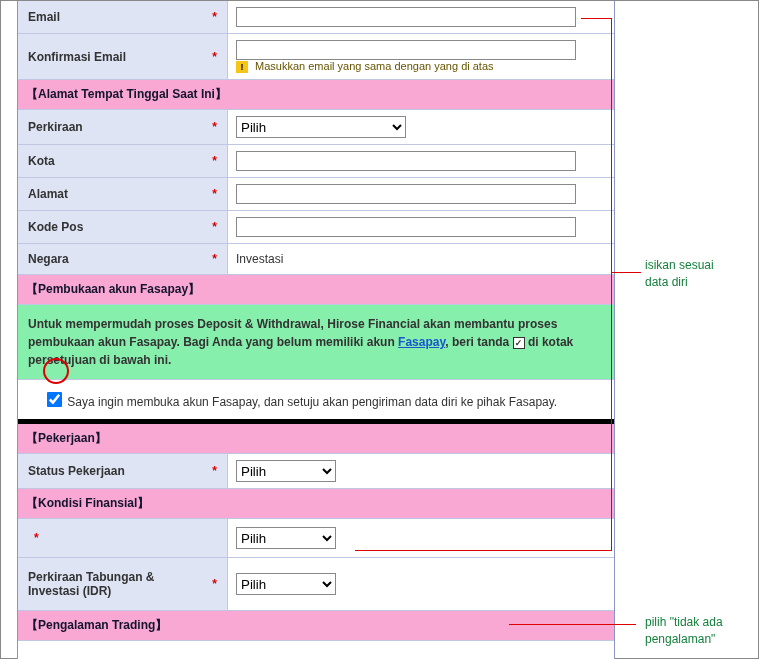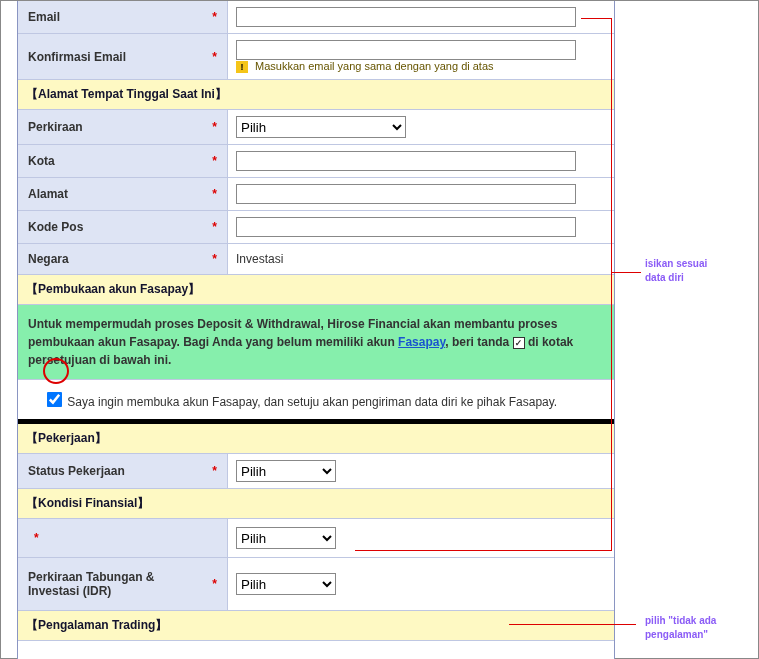--- a/index.html
+++ b/index.html
@@ -44,21 +44,21 @@
   }
   .field-cell {
     flex: 1;
     padding: 6px 8px;
     background: #fff;
     display: flex;
     flex-direction: column;
     justify-content: center;
   }
   .section-hdr {
-    background: #fef9c3;
+    background: #f9a8d4;
     color: #14142e;
     font-weight: bold;
     padding: 6px 8px;
     border-bottom: 1px solid #bfc7e2;
   }
   input[type=text].wide {
     width: 340px;
     height: 20px;
     border: 1px solid #888;
     padding: 2px 4px;
@@ -111,24 +111,23 @@
     background: #fff;
     border-bottom: 1px solid #bfc7e2;
     display: flex;
     gap: 20px;
     justify-content: flex-start;
     padding-left: 240px;
   }
   
   .anno {
     position: absolute;
-    color: #8b5cf6;
-    font-size: 10px;
+    color: #15803d;
+    font-size: 12px;
     line-height: 1.4;
-    font-weight: bold;
   }
   .circle {
     position: absolute;
     width: 26px; height: 26px;
     border: 2px solid #d00;
     border-radius: 50%;
     pointer-events: none;
   }
   .hline {
     position: absolute;

